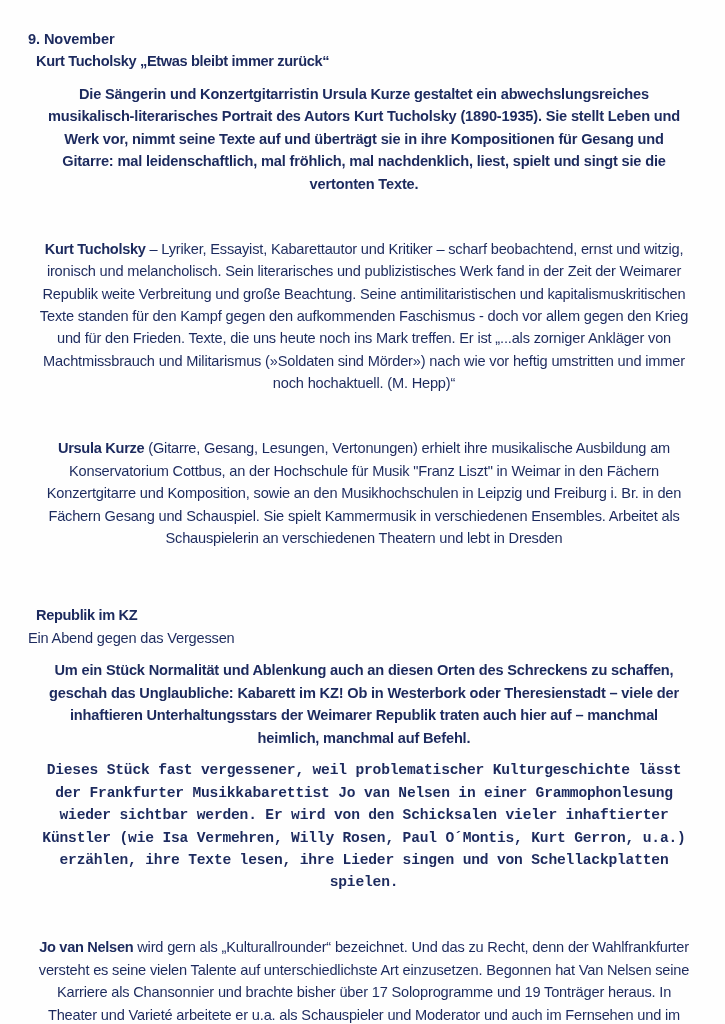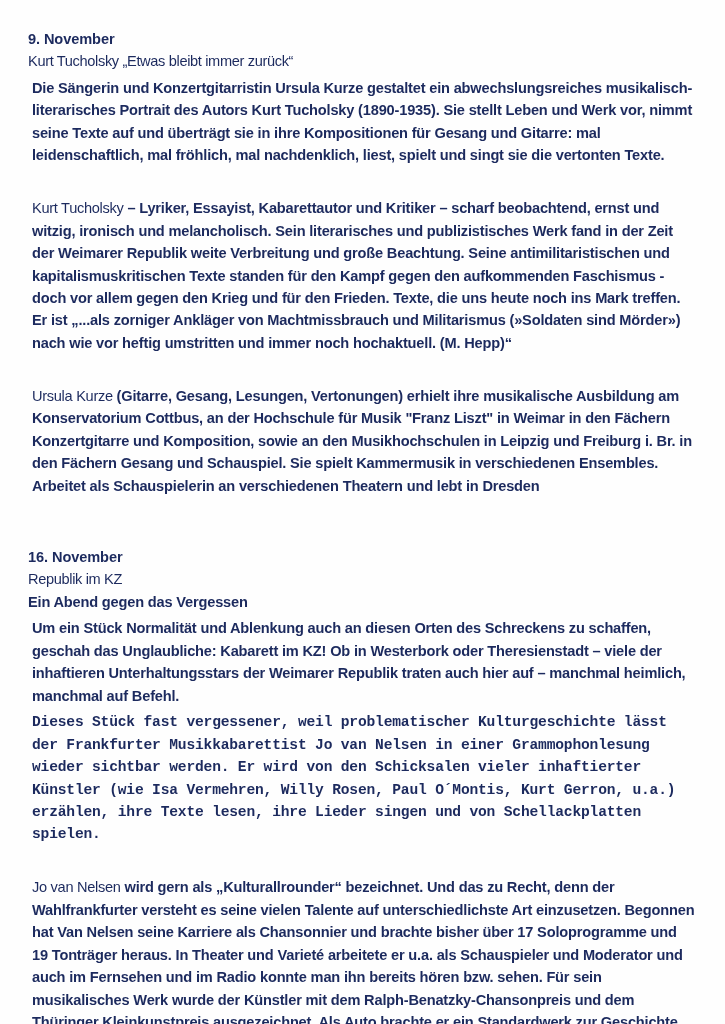--- a/index.html
+++ b/index.html
@@ -23,50 +23,52 @@
   }
   .doc-body {
     color: #1c2a5e;
     font-size: 14.6px;
     line-height: 22.45px;
     font-weight: 700;
     letter-spacing: -0.18px;
     -webkit-font-smoothing: antialiased;
   }
   .para {
-    margin: 4px;
+    margin: 10px;
     padding: 0;
     max-width: 676px;
     white-space: pre-line;
+    text-align: center;
   }
   .para + .para {
     margin-top: 0;
     font-family: Liberation Mono, monospace;
   }
   .spacer-sm { height: 22.45px; }
   .spacer-lg { height: 45px; }
   .lead {
-    font-weight: 400;
+    font-weight: 700;
     letter-spacing: -0.3px;
   }
   .title-heavy {
-    font-weight: 400;
+    font-weight: 700;
     letter-spacing: -0.35px;
     display: block;
+    margin-left: 8px;
   }
   .sub-strong {
-    font-weight: 700;
+    font-weight: 400;
     display: block;
   }
   .date-line {
     font-weight: 700;
     display: block;
     letter-spacing: -0.1px;
   }
-  .run { font-weight: 700; }
+  .run { font-weight: 400; }
 </style>
 </head>
 <body>
 
 <div class="page">
   <div class="doc-body">
 
     <div>
       <span class="date-line">9. November</span>
       <span class="title-heavy">Kurt Tucholsky „Etwas bleibt immer zurück“</span>
@@ -77,21 +79,20 @@
       <p class="para"><span class="lead">Kurt Tucholsky</span><span class="run"> – Lyriker, Essayist, Kabarettautor und Kritiker – scharf beobachtend, ernst und witzig, ironisch und melancholisch. Sein literarisches und publizistisches Werk fand in der Zeit der Weimarer Republik weite Verbreitung und große Beachtung.  Seine antimilitaristischen und kapitalismuskritischen Texte standen für den Kampf gegen den aufkommenden Faschismus - doch vor allem gegen den Krieg und für den Frieden. Texte, die uns heute noch ins Mark treffen. Er ist „...als zorniger Ankläger von Machtmissbrauch und Militarismus (»Soldaten sind Mörder») nach wie vor heftig umstritten und immer noch hochaktuell. (M. Hepp)“</span></p>
 
       <div class="spacer-sm"></div>
 
       <p class="para"><span class="lead">Ursula Kurze</span><span class="run"> (Gitarre, Gesang, Lesungen, Vertonungen) erhielt ihre musikalische Ausbildung am Konservatorium Cottbus, an der Hochschule für Musik "Franz Liszt" in Weimar in den Fächern Konzertgitarre und Komposition, sowie an den Musikhochschulen in Leipzig und Freiburg i. Br. in den Fächern Gesang und Schauspiel. Sie spielt Kammermusik in verschiedenen Ensembles. Arbeitet als Schauspielerin an verschiedenen Theatern und lebt in Dresden</span></p>
     </div>
 
     <div class="spacer-lg"></div>
 
     <div>
-      <span class="date-line">16. November</span>
       <span class="title-heavy">Republik im KZ</span>
       <span class="sub-strong">Ein Abend gegen das Vergessen</span>
       <p class="para">Um ein Stück Normalität und Ablenkung auch an diesen Orten des Schreckens zu schaffen, geschah das Unglaubliche: Kabarett im KZ! Ob in Westerbork oder Theresienstadt – viele der inhaftieren Unterhaltungsstars der Weimarer Republik traten auch hier auf – manchmal heimlich, manchmal auf Befehl.</p>
       <p class="para">Dieses Stück fast vergessener, weil problematischer Kulturgeschichte lässt der Frankfurter Musikkabarettist Jo van Nelsen in einer Grammophonlesung wieder sichtbar werden. Er wird von den Schicksalen vieler inhaftierter Künstler (wie Isa Vermehren, Willy Rosen, Paul O´Montis, Kurt Gerron, u.a.) erzählen, ihre Texte lesen, ihre Lieder singen und von Schellackplatten spielen.</p>
 
       <div class="spacer-sm"></div>
 
       <p class="para"><span class="lead">Jo van Nelsen</span><span class="run"> wird gern als „Kulturallrounder“ bezeichnet. Und das zu Recht, denn der Wahlfrankfurter versteht es seine vielen Talente auf unterschiedlichste Art einzusetzen. Begonnen hat Van Nelsen seine Karriere als Chansonnier und brachte bisher über 17 Soloprogramme und 19 Tonträger heraus. In Theater und Varieté arbeitete er u.a. als Schauspieler und Moderator und auch im Fernsehen und im Radio konnte man ihn bereits hören bzw. sehen. Für sein musikalisches Werk wurde der Künstler mit dem Ralph-Benatzky-Chansonpreis und dem Thüringer Kleinkunstpreis ausgezeichnet. Als Auto brachte er ein Standardwerk zur Geschichte des deutschen Kabarettchansons heraus und 2006 wurde sein erstes Theaterstück „Charleys Tante“ in Stuttgart uraufgeführt.</span></p>
     </div>
 

